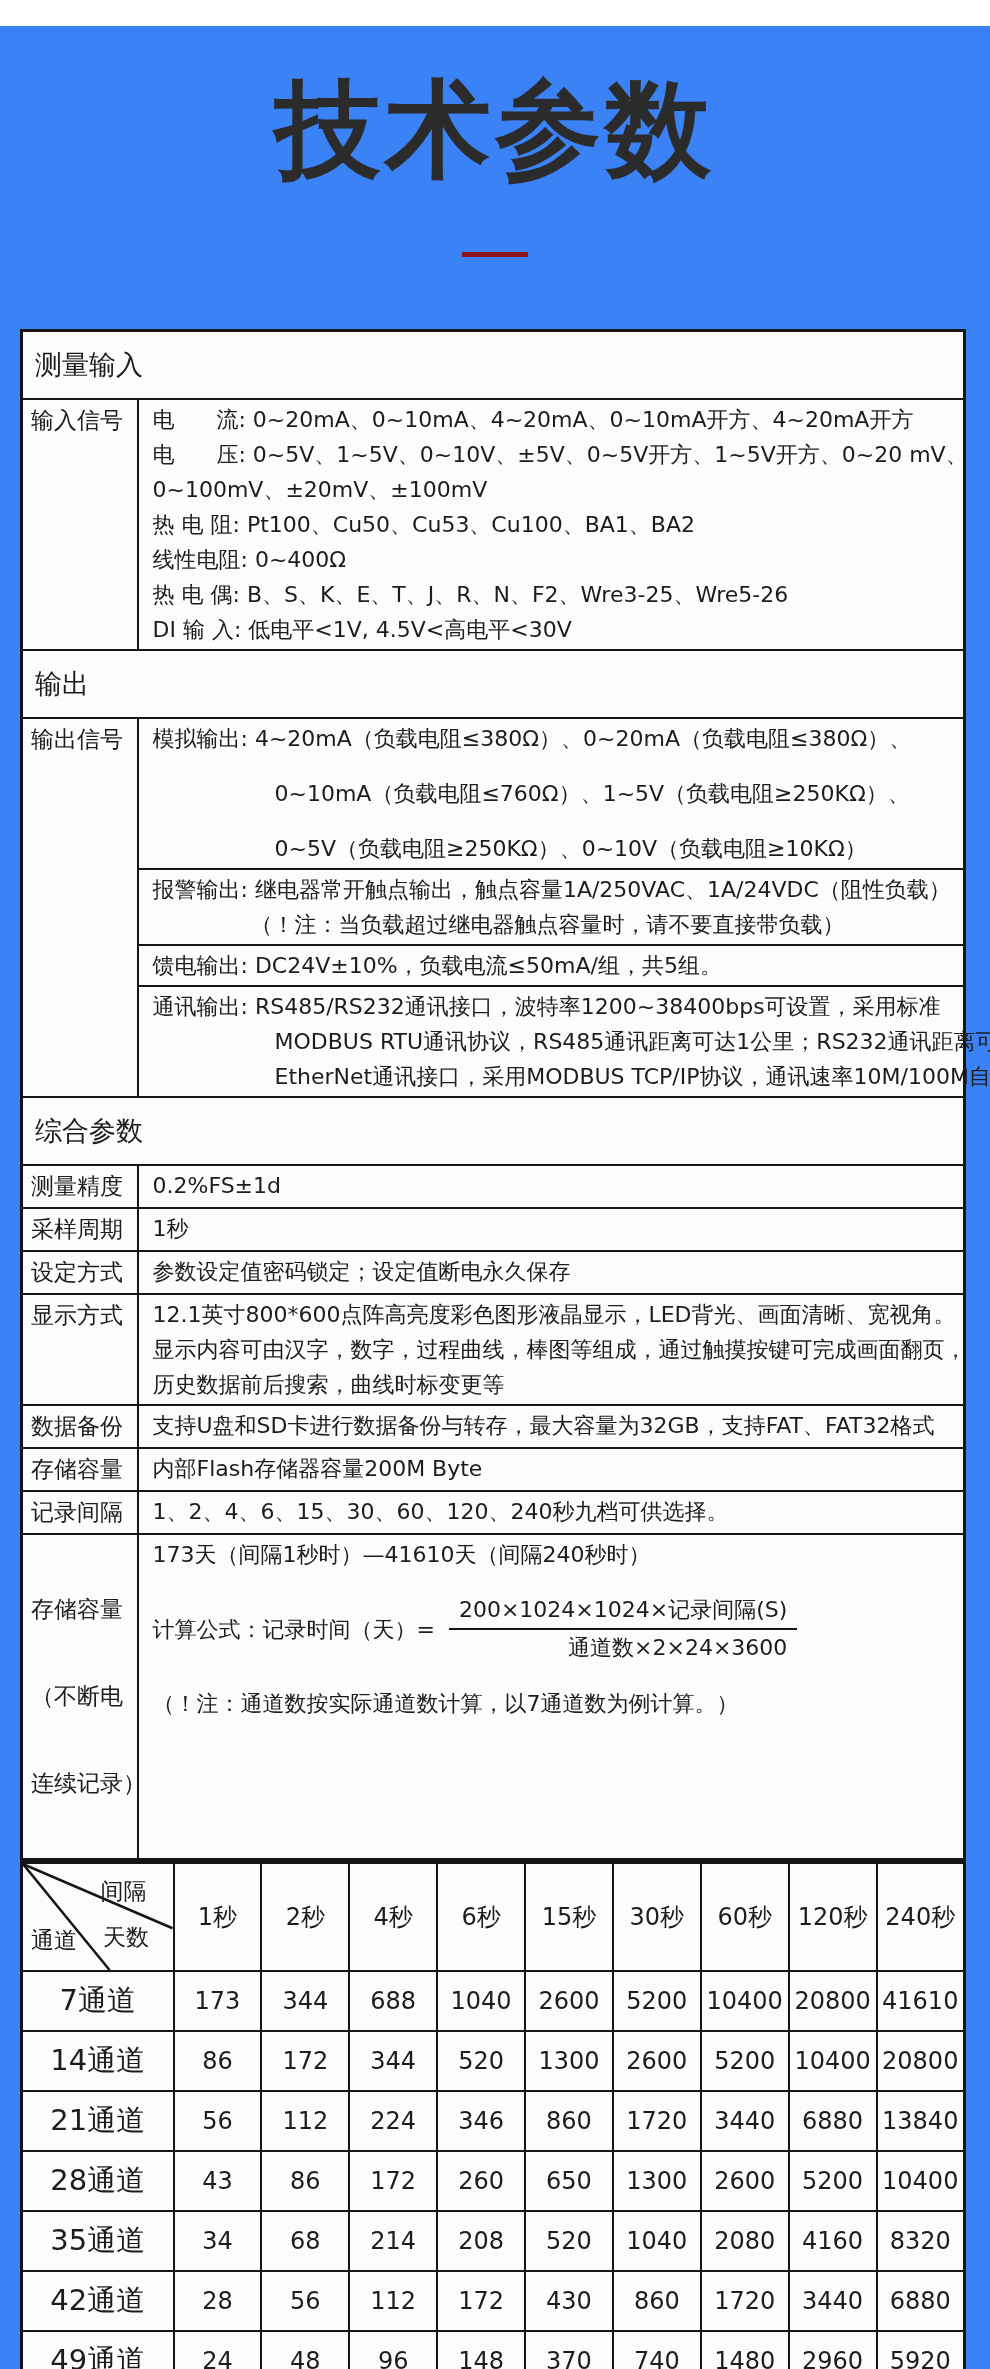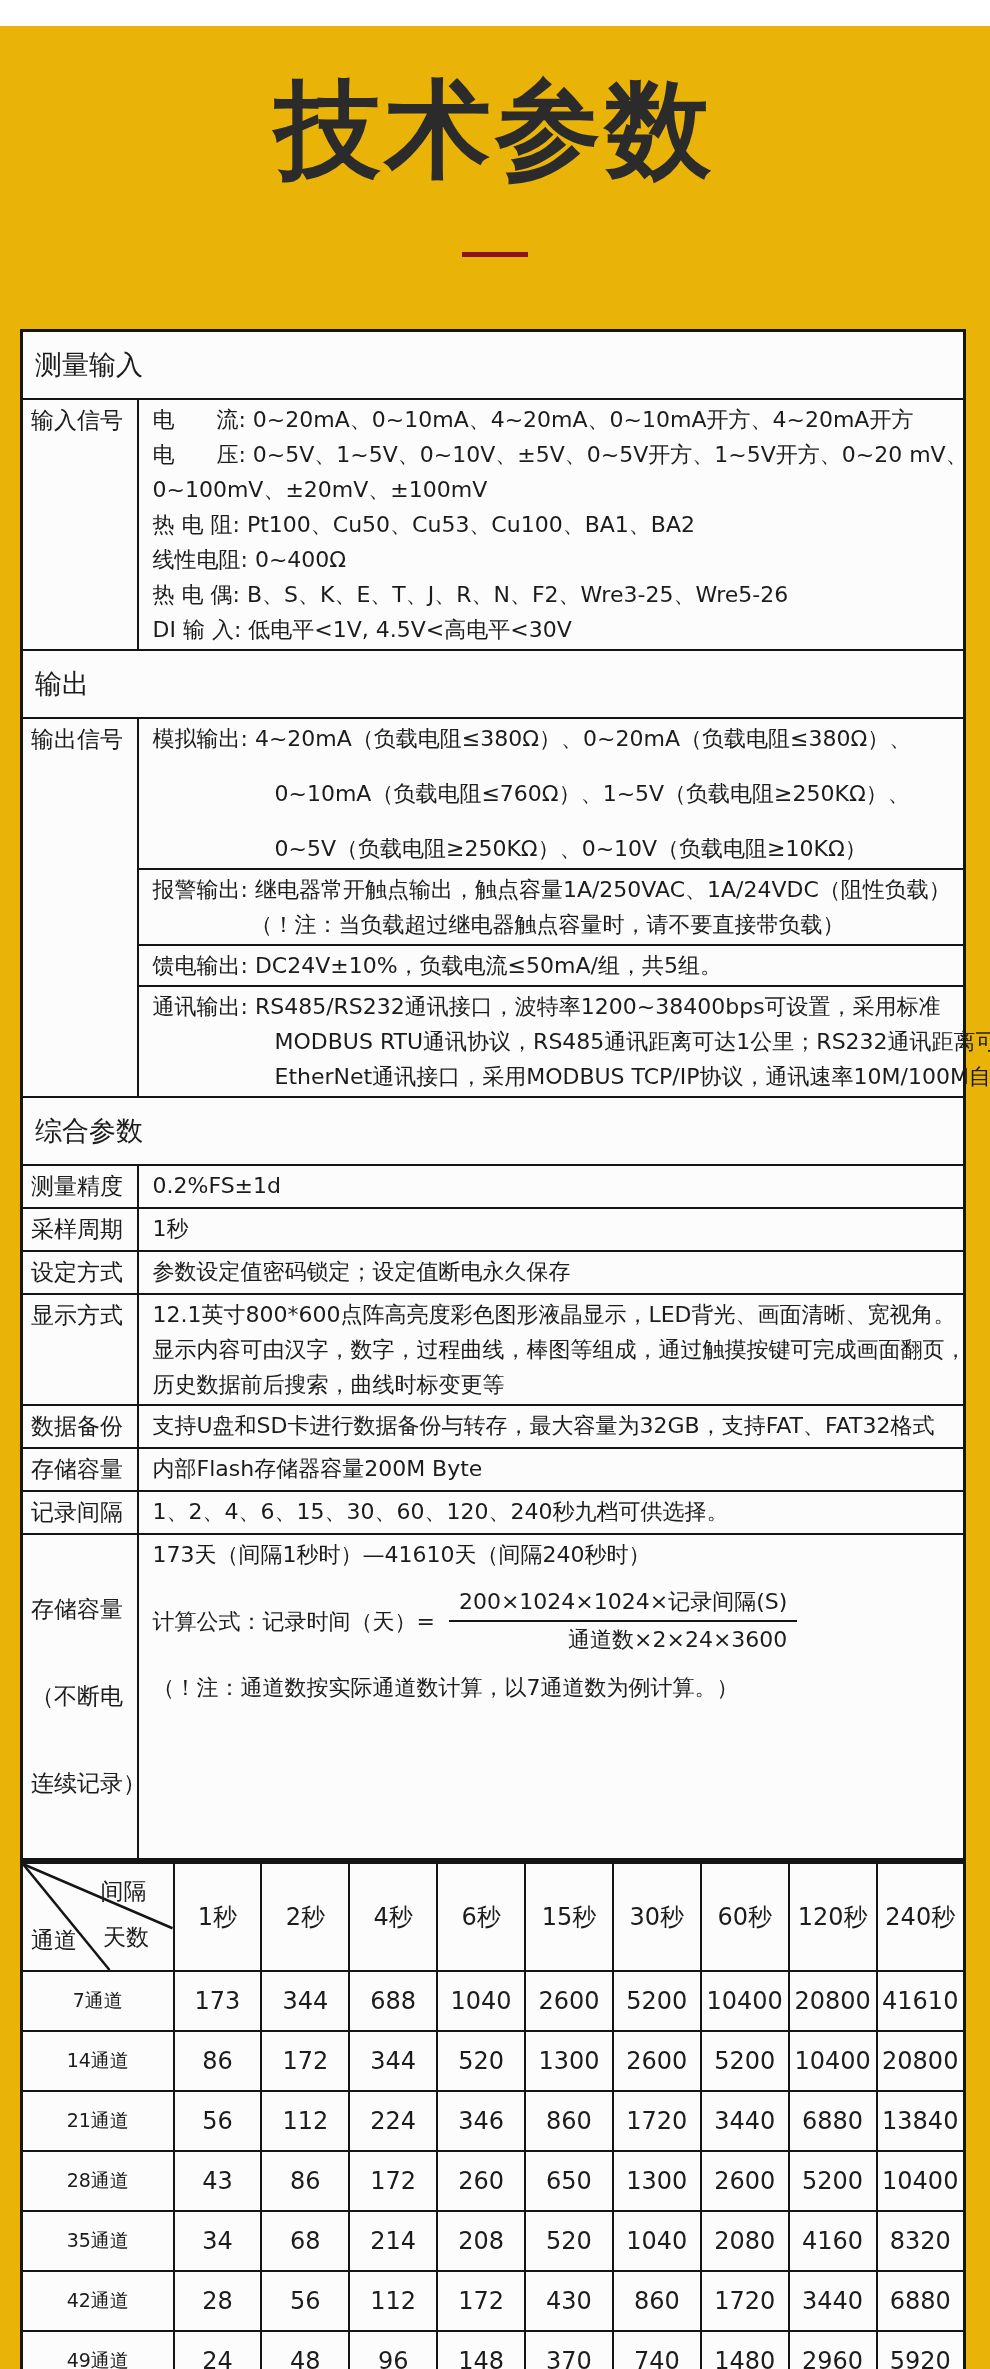--- a/index.html
+++ b/index.html
@@ -1,43 +1,43 @@
 <!DOCTYPE html>
 <html><head>
 <meta charset="utf-8">
 <style>
   html,body{margin:0;padding:0;}
   body{width:990px;background:#ffffff;font-family:"DejaVu Sans",sans-serif;color:#1c1c1c;}
-  .page{width:990px;height:2369px;background:#eab308;overflow:hidden;position:relative;}
+  .page{width:990px;height:2369px;background:#3b82f6;overflow:hidden;position:relative;}
   .top-strip{height:26px;background:#ffffff;}
   .title{margin:48px 0 0;text-align:center;font-size:106px;line-height:112px;font-weight:700;
          letter-spacing:4px;color:#2b2b2b;}
   .divider{width:66px;height:5px;background:#8d1219;margin:66px auto 0;}
   .sheet{margin:72px 24px 0 20px;}
   table{border-collapse:collapse;width:100%;background:#fdfcfc;table-layout:fixed;}
   table.spec,table.grid{border:3px solid #151515;}
   td{border:2px solid #151515;font-size:22px;color:#1c1c1c;vertical-align:top;}
   .spec col.c-label{width:116px;}
   td.sec{height:34px;font-size:27px;padding:15px 12px;vertical-align:middle;white-space:pre;}
   td.label{font-size:23px;padding:5px 8px;white-space:pre;}
   td.content{padding:2px 0 2px 14px;}
   .ln{line-height:35px;white-space:pre;}
   .ind-a{padding-left:122px;margin-top:20px;}
   .ind-b{padding-left:98px;}
   .ind-c{padding-left:122px;}
-  .formula{display:flex;align-items:center;margin:12px 0;}
+  .formula{display:flex;align-items:center;margin:20px 0;}
   .frac{display:inline-flex;flex-direction:column;text-align:right;margin-left:14px;line-height:36px;}
   .num{border-bottom:2px solid #151515;padding:0 10px;}
   .den{padding:0 10px;}
   
   .grid col.c-ch{width:152px;}
   .grid td{text-align:center;vertical-align:middle;}
   .grid td.hd{height:104px;font-size:24px;}
   .grid td.cell{height:56px;font-size:24px;}
-  .grid td.ch{font-size:19px;}
+  .grid td.ch{font-size:29px;}
   td.corner{position:relative;padding:0;}
   .corner svg{position:absolute;left:0;top:0;width:100%;height:100%;}
   .corner .c-lab{position:absolute;font-size:23px;white-space:pre;}
   .c-interval{top:12px;right:26px;}
   .c-days{top:58px;left:80px;}
   .c-channel{bottom:14px;left:8px;}
 </style>
 </head>
 <body>
 

